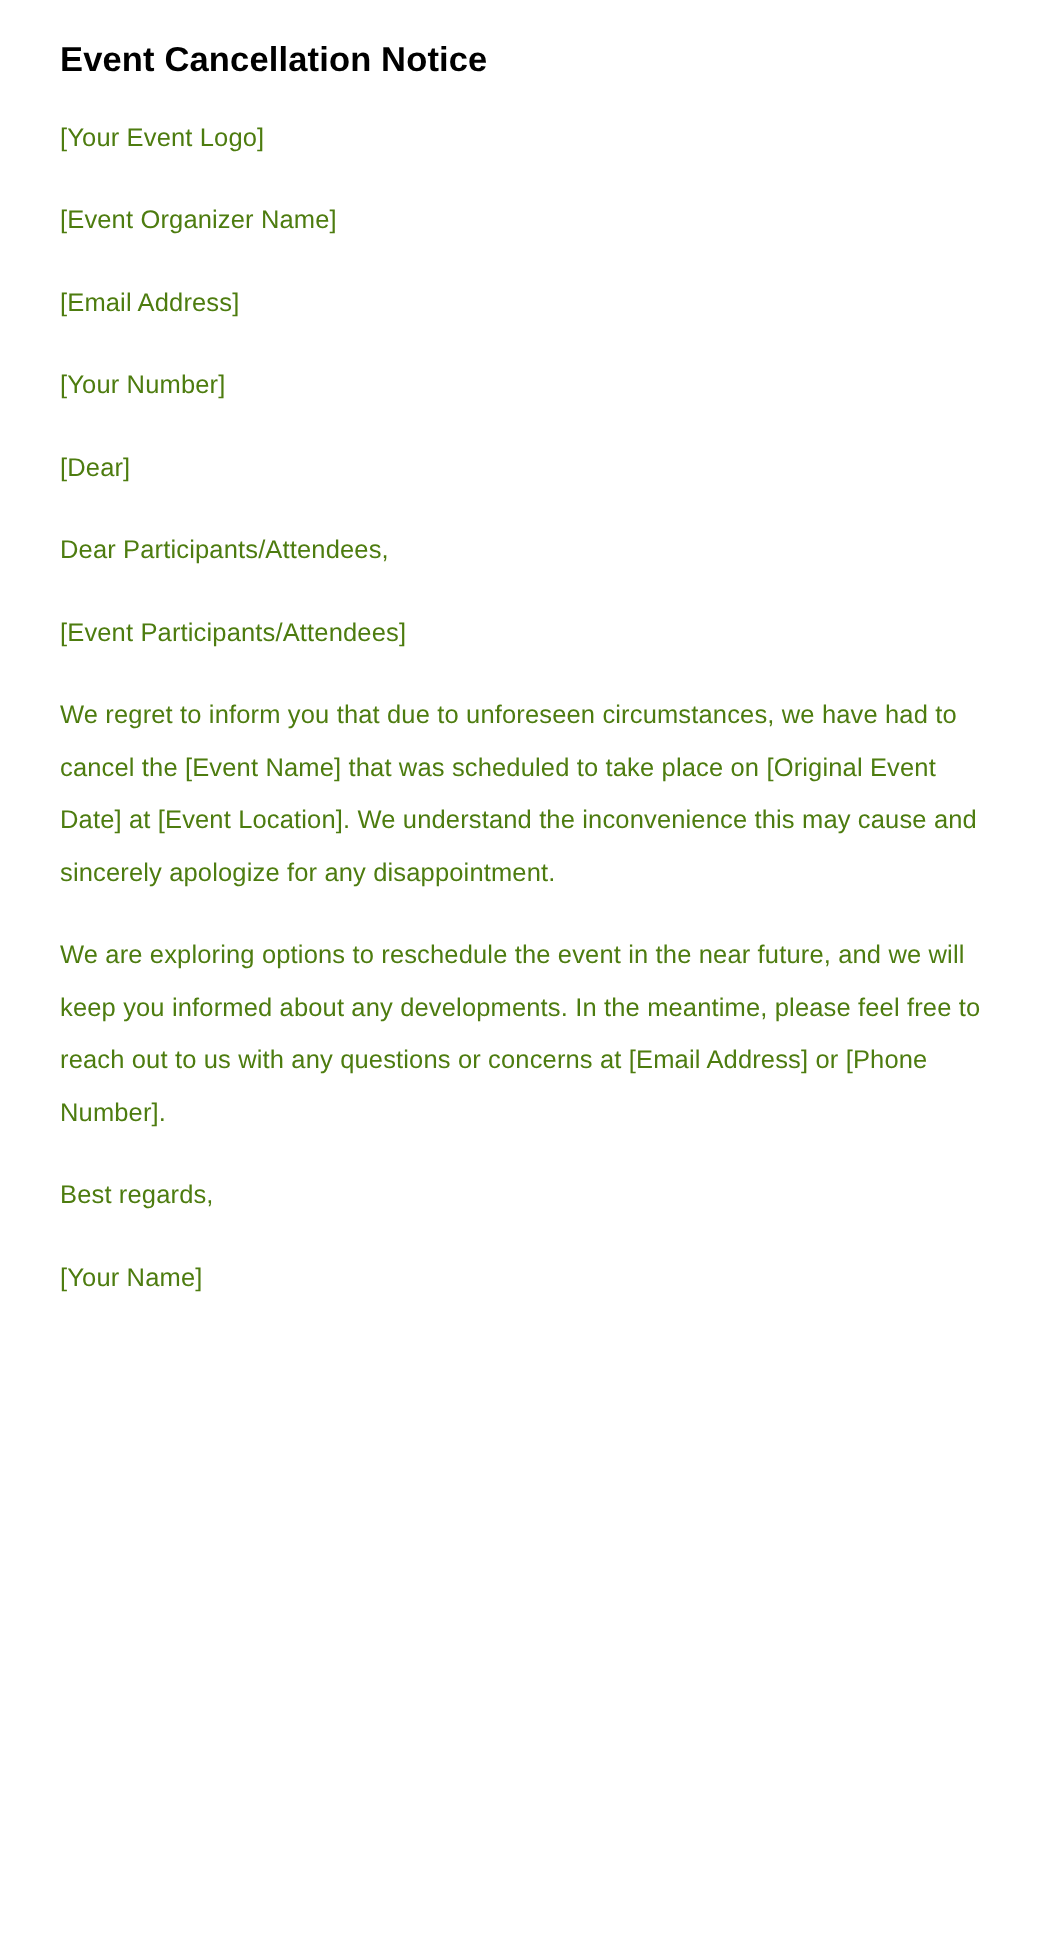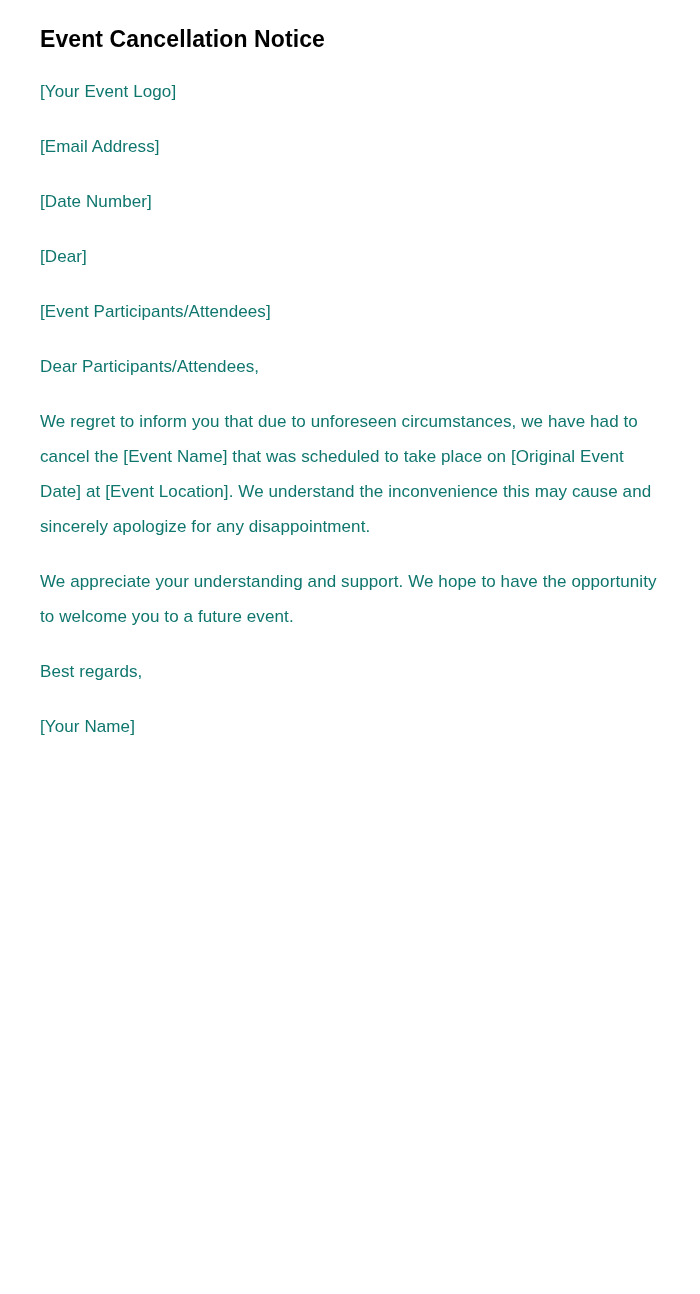--- a/index.html
+++ b/index.html
@@ -27,39 +27,40 @@
     font-weight: 700;
     color: #000000;
     margin: 0 0 20px 0;
     letter-spacing: 0.1px;
   }
   p.doc-line {
     font-size: 17px;
     line-height: 35px;
     margin: 0 0 20px 0;
     font-weight: 400;
-    color: #0f766e;
+    color: #4d7c0f;
     letter-spacing: 0.1px;
   }
 </style>
 </head>
 <body>
 
 <div class="page">
 
   <h1 class="doc-title">Event Cancellation Notice</h1>
 
   <p class="doc-line">[Your Event Logo]</p>
+  <p class="doc-line">[Event Organizer Name]</p>
   <p class="doc-line">[Email Address]</p>
-  <p class="doc-line">[Date Number]</p>
+  <p class="doc-line">[Your Number]</p>
   <p class="doc-line">[Dear]</p>
+  <p class="doc-line">Dear Participants/Attendees,</p>
+
   <p class="doc-line">[Event Participants/Attendees]</p>
 
-  <p class="doc-line">Dear Participants/Attendees,</p>
-
   <p class="doc-line">We regret to inform you that due to unforeseen circumstances, we have had to cancel the [Event Name] that was scheduled to take place on [Original Event Date] at [Event Location]. We understand the inconvenience this may cause and sincerely apologize for any disappointment.</p>
-  <p class="doc-line">We appreciate your understanding and support. We hope to have the opportunity to welcome you to a future event.</p>
+  <p class="doc-line">We are exploring options to reschedule the event in the near future, and we will keep you informed about any developments. In the meantime, please feel free to reach out to us with any questions or concerns at [Email Address] or [Phone Number].</p>
 
   <p class="doc-line">Best regards,</p>
 
   <p class="doc-line">[Your Name]</p>
 
 </div>
 
 </body></html>

